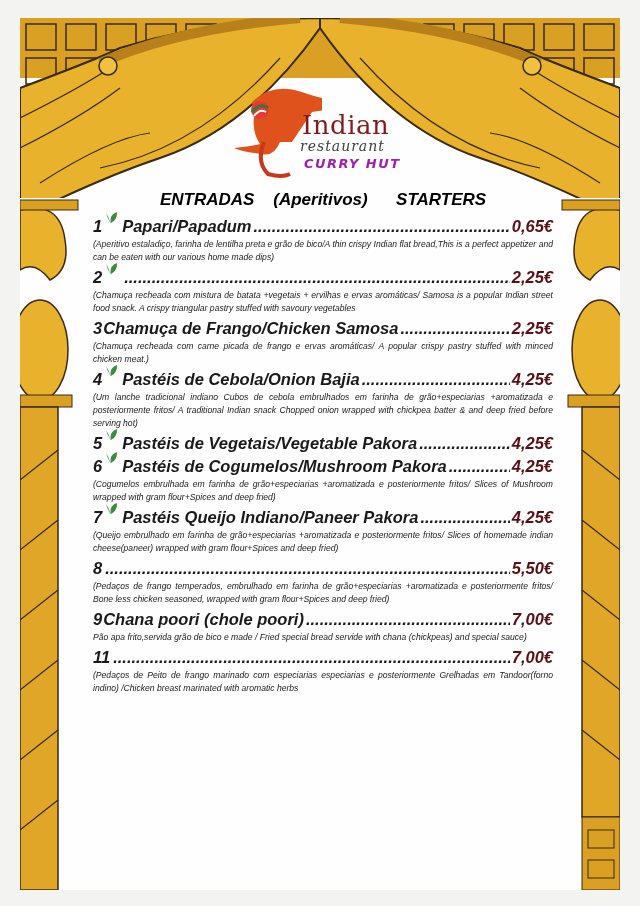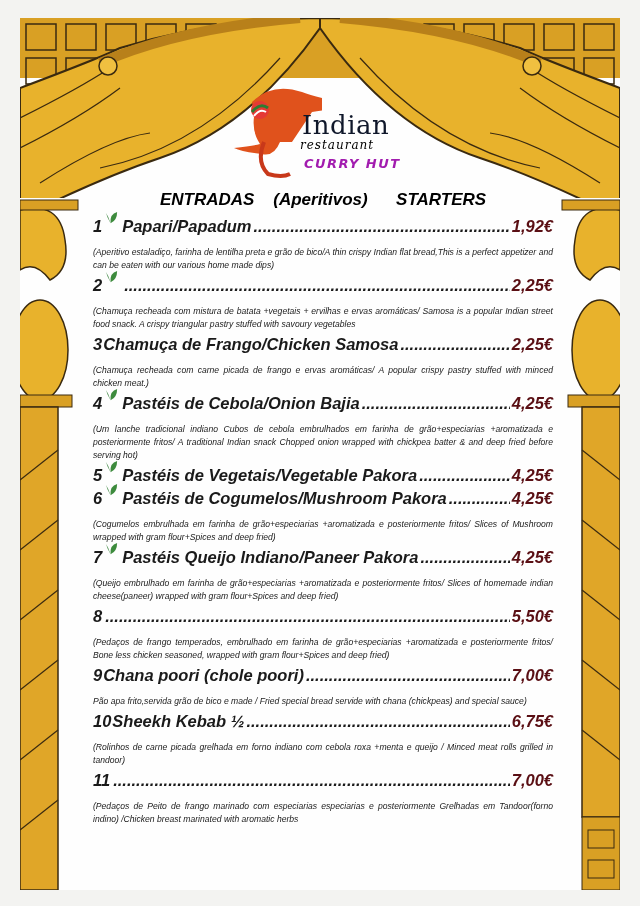--- a/index.html
+++ b/index.html
@@ -14,43 +14,43 @@
   }
   
   .curtain-left, .curtain-right { position:absolute; top:18px; }
   .curtain-left { left:20px; }
   .curtain-right { right:20px; }
   .pillar { position:absolute; }
   .pillar-left { left:20px; top:180px; }
   .pillar-right { right:20px; top:180px; }
 
   .logo { position:absolute; left:232px; top:82px; width:180px; height:100px; }
-  .logo .name { position:absolute; left:70px; top:28px; font-family:"DejaVu Serif", serif; font-size:26px; color:#0f172a; letter-spacing:0.5px; }
-  .logo .sub { position:absolute; left:68px; top:56px; font-family:"DejaVu Serif", serif; font-style:italic; font-size:12px; color:#000000; letter-spacing:1px; }
+  .logo .name { position:absolute; left:70px; top:28px; font-family:"DejaVu Serif", serif; font-size:26px; color:#7f1d1d; letter-spacing:0.5px; }
+  .logo .sub { position:absolute; left:68px; top:56px; font-family:"DejaVu Serif", serif; font-style:italic; font-size:14px; color:#404040; letter-spacing:1px; }
   .logo .brand { position:absolute; left:72px; top:74px; font-family:"DejaVu Sans", sans-serif; font-style:italic; font-weight:bold; font-size:13px; color:#a21caf; letter-spacing:1.5px; }
 
   .menu { position:absolute; left:93px; top:190px; width:460px; }
   .heading {
     text-align:center; font-family:"Liberation Sans", sans-serif; font-style:italic; font-weight:bold;
     font-size:17px; color:#000000; margin:0 0 6px 0; white-space:pre;
   }
   .item { margin-bottom:3px; }
   .item-title {
     display:flex; align-items:baseline; font-family:"Liberation Sans", sans-serif; font-style:italic; font-weight:bold;
     font-size:16.5px; line-height:20px; color:#1a1a1a;
   }
   .item-title .num { margin-right:1px; }
   .item-title .leaf { display:inline-block; width:15px; height:15px; margin:0 3px 0 0; position:relative; top:-6px; }
   .item-title .name { white-space:nowrap; }
   .item-title .dots { flex:1; overflow:hidden; white-space:nowrap; color:#1a1a1a; margin:0 2px; }
   .item-title .dots::before { content:"................................................................................................................................"; }
   .item-title .price { color:#5a0f14; white-space:nowrap; }
   .item-desc {
     font-family:"Liberation Sans", sans-serif; font-style:italic; font-size:8.6px; line-height:13px; color:#1a1a1a;
-    text-align:justify; margin-top:10px;
+    text-align:justify; margin-top:2px;
   }
 </style>
 </head>
 <body>
 
 <div class="page"></div>
 
 <svg class="curtain-left" width="300" height="180" viewBox="0 0 300 180">
   <rect x="0" y="0" width="300" height="60" fill="#d9a024"></rect>
   <g fill="none" stroke="#3a2a10" stroke-width="1.5">
@@ -139,21 +139,21 @@
   <div id="items">
   <div class="item">
     <div class="item-title">
       <span class="num" style="margin-right: 2px;">1</span>
       <svg class="leaf" viewBox="0 0 16 16">
         <path d="M2 2 Q4 8 7 13 Q5 6 2 2Z" fill="#2e7d32"></path>
         <path d="M14 1 Q6 3 7 13 Q14 10 14 1Z" fill="#3d8b3d"></path>
       </svg>
       <span class="name">Papari/Papadum</span>
       <span class="dots"></span>
-      <span class="price">1,92€</span>
+      <span class="price">0,65€</span>
     </div>
     <div class="item-desc">(Aperitivo estaladiço, farinha de lentilha preta e grão de bico/A thin crispy Indian flat bread,This is a perfect appetizer and can be eaten with our various home made dips)</div>
   </div>
 
   <div class="item">
     <div class="item-title">
       <span class="num" style="margin-right: 2px;">2</span>
       <svg class="leaf" viewBox="0 0 16 16">
         <path d="M2 2 Q4 8 7 13 Q5 6 2 2Z" fill="#2e7d32"></path>
         <path d="M14 1 Q6 3 7 13 Q14 10 14 1Z" fill="#3d8b3d"></path>
@@ -244,30 +244,20 @@
     <div class="item-title">
       <span class="num">9</span>
 
       <span class="name">Chana poori (chole poori)</span>
       <span class="dots"></span>
       <span class="price">7,00€</span>
     </div>
     <div class="item-desc">Pão apa frito,servida grão de bico e made / Fried special bread servide with chana (chickpeas) and special sauce)</div>
   </div>
 
-  <div class="item">
-    <div class="item-title">
-      <span class="num">10</span>
-
-      <span class="name">Sheekh Kebab ½</span>
-      <span class="dots"></span>
-      <span class="price">6,75€</span>
-    </div>
-    <div class="item-desc">(Rolinhos de carne picada grelhada em forno indiano com cebola roxa +menta e queijo / Minced meat rolls grilled in tandoor)</div>
-  </div>
 
   <div class="item">
     <div class="item-title">
       <span class="num">11</span>
 
       <span class="dots"></span>
       <span class="price">7,00€</span>
     </div>
     <div class="item-desc">(Pedaços de Peito de frango marinado com especiarias especiarias e posteriormente Grelhadas em Tandoor(forno indino) /Chicken breast marinated with aromatic herbs</div>
   </div>

